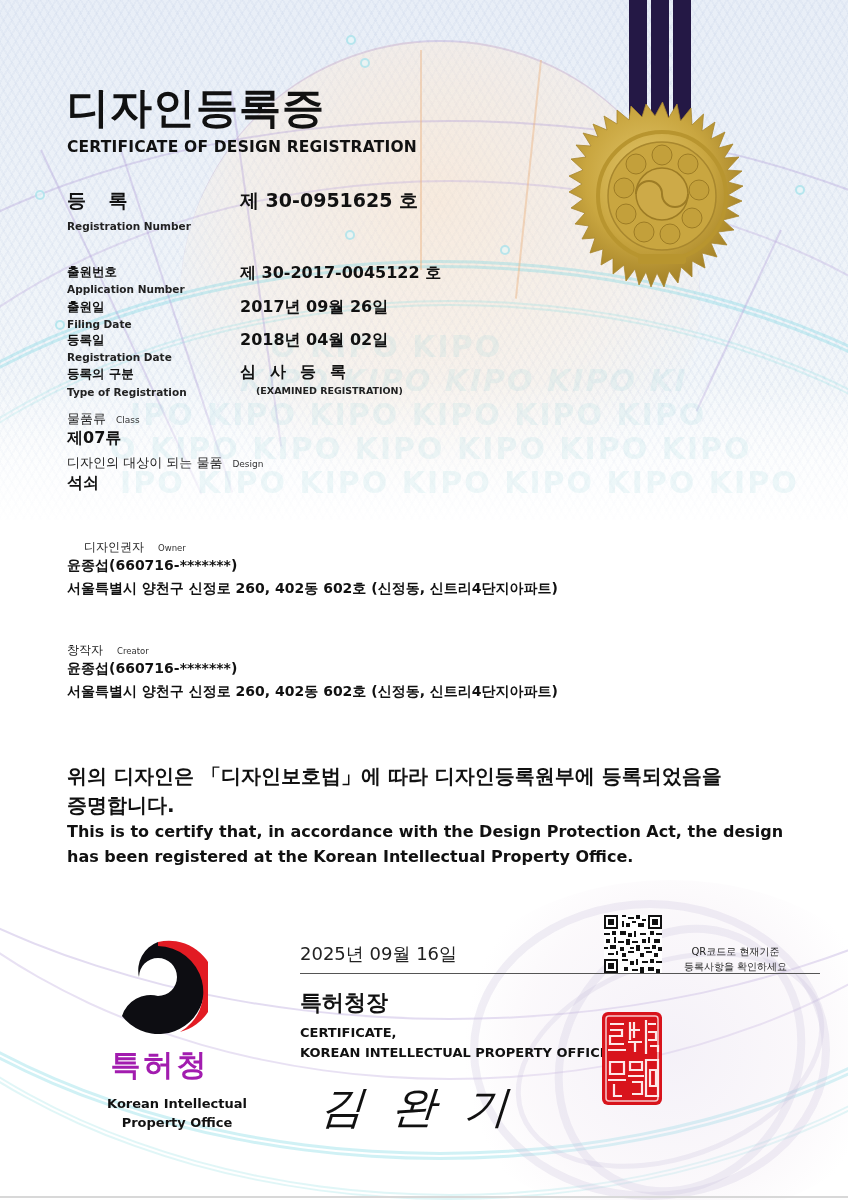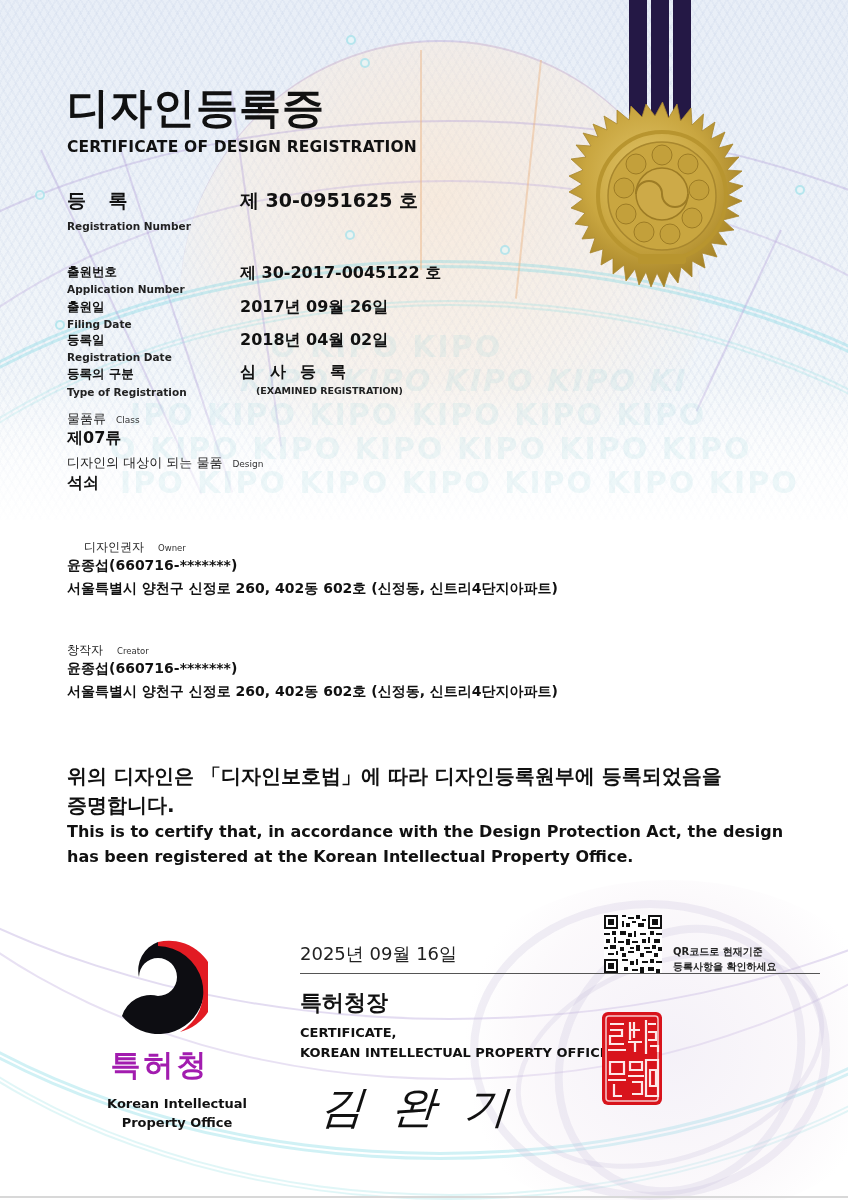--- a/index.html
+++ b/index.html
@@ -81,21 +81,21 @@
   .globe-ring { position: absolute; border-radius: 50%; border: 8px solid rgba(200,190,220,0.25); }
 
   .kipo-logo { position: absolute; left: 108px; top: 938px; width: 100px; height: 100px; }
   .kipo-name-ko { position: absolute; left: 80px; top: 1045px; width: 160px; text-align: center; font-size: 30px; font-weight: bold; color: #a21caf; letter-spacing: 3px; }
   .kipo-name-en { position: absolute; left: 87px; top: 1094px; width: 180px; text-align: center; font-size: 13px; font-weight: bold; color: #111; line-height: 19px; }
 
   .issue-date { position: absolute; left: 300px; top: 942px; font-size: 18px; color: #222; }
   .date-rule { position: absolute; left: 300px; top: 973px; width: 520px; height: 1px; background: #555; }
 
   .qr { position: absolute; left: 604px; top: 915px; width: 58px; height: 58px; }
-  .qr-note { position: absolute; left: 673px; top: 944px; font-size: 10px; font-weight: bold; color: #222; line-height: 15px; width: 125px; }
+  .qr-note { position: absolute; left: 673px; top: 944px; font-size: 10px; font-weight: normal; color: #222; text-align: center; line-height: 15px; width: 125px; }
 
   .commissioner-ko { position: absolute; left: 300px; top: 988px; font-size: 22px; font-weight: bold; color: #111; }
   .commissioner-en1 { position: absolute; left: 300px; top: 1025px; font-size: 13px; font-weight: bold; color: #111; }
   .commissioner-en2 { position: absolute; left: 300px; top: 1045px; font-size: 13px; font-weight: bold; color: #111; }
 
   .signature { position: absolute; left: 320px; top: 1078px; font-size: 44px; color: #111; font-family: "DejaVu Serif", serif; letter-spacing: 28px; font-style: italic; transform: skewX(-4deg); }
 
   .stamp { position: absolute; left: 600px; top: 1010px; width: 64px; height: 97px; }
 
   .bottom-rule { position: absolute; left: 0; top: 1196px; width: 848px; height: 2px; background: #d8d8d8; }

